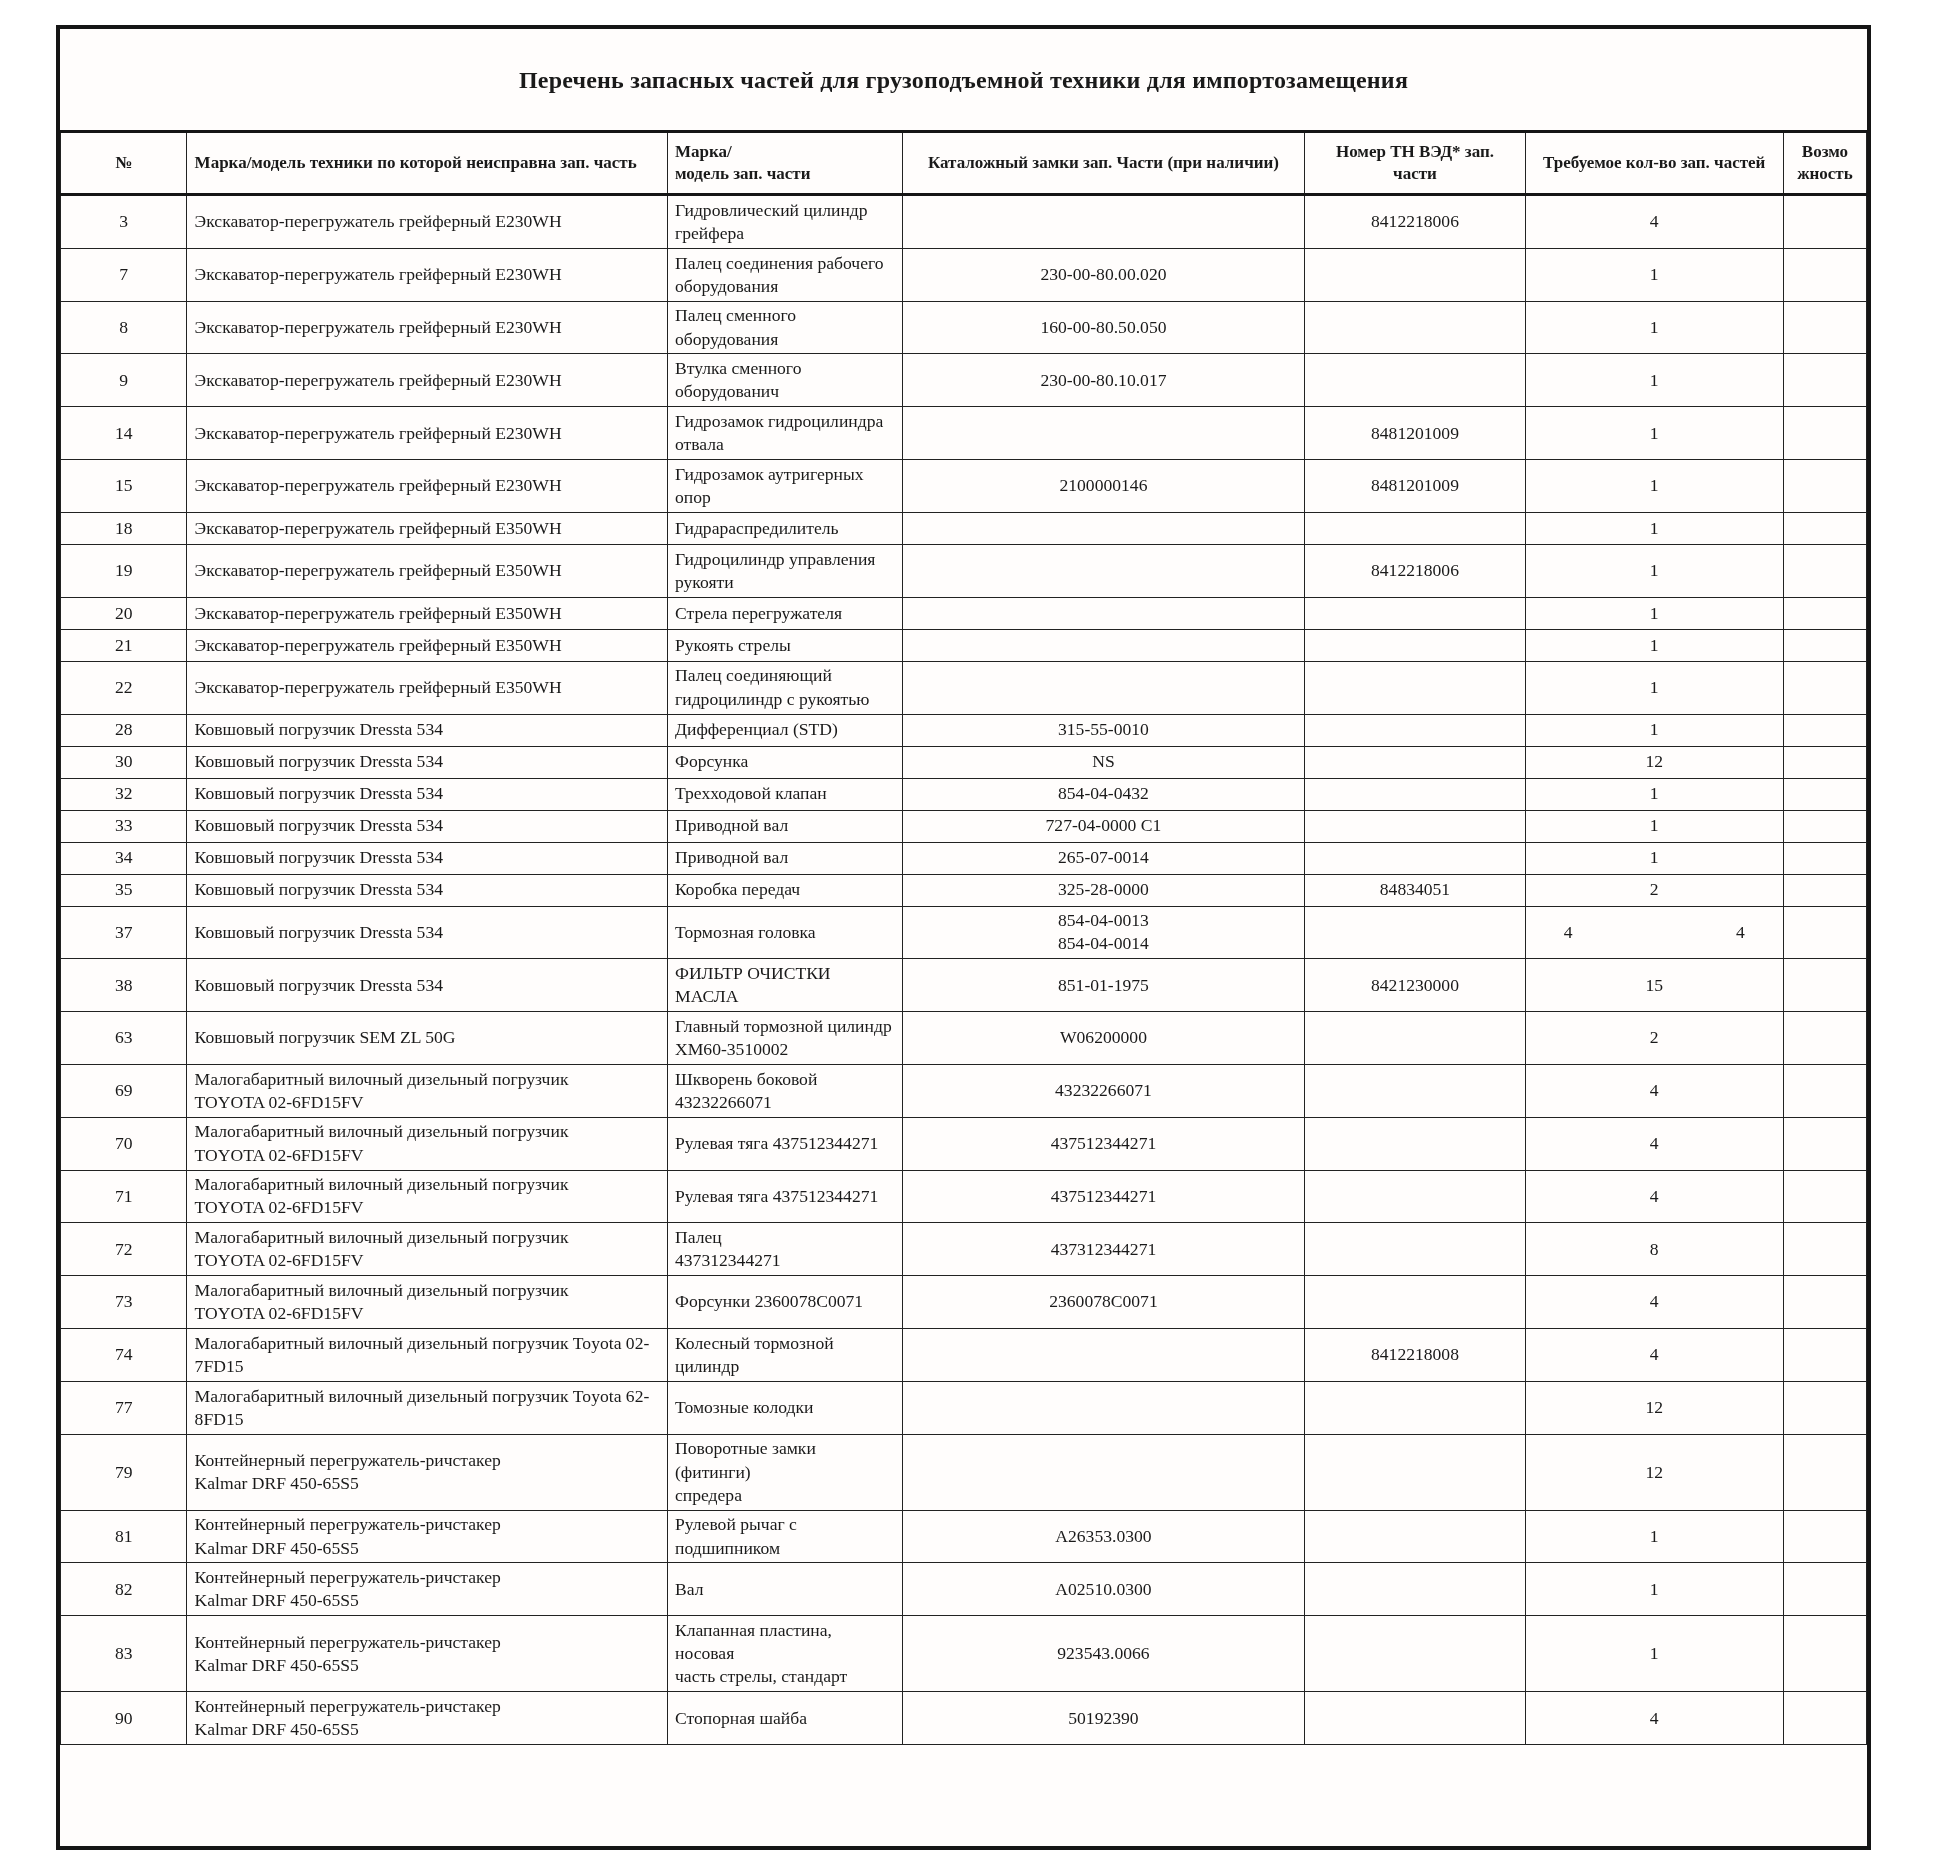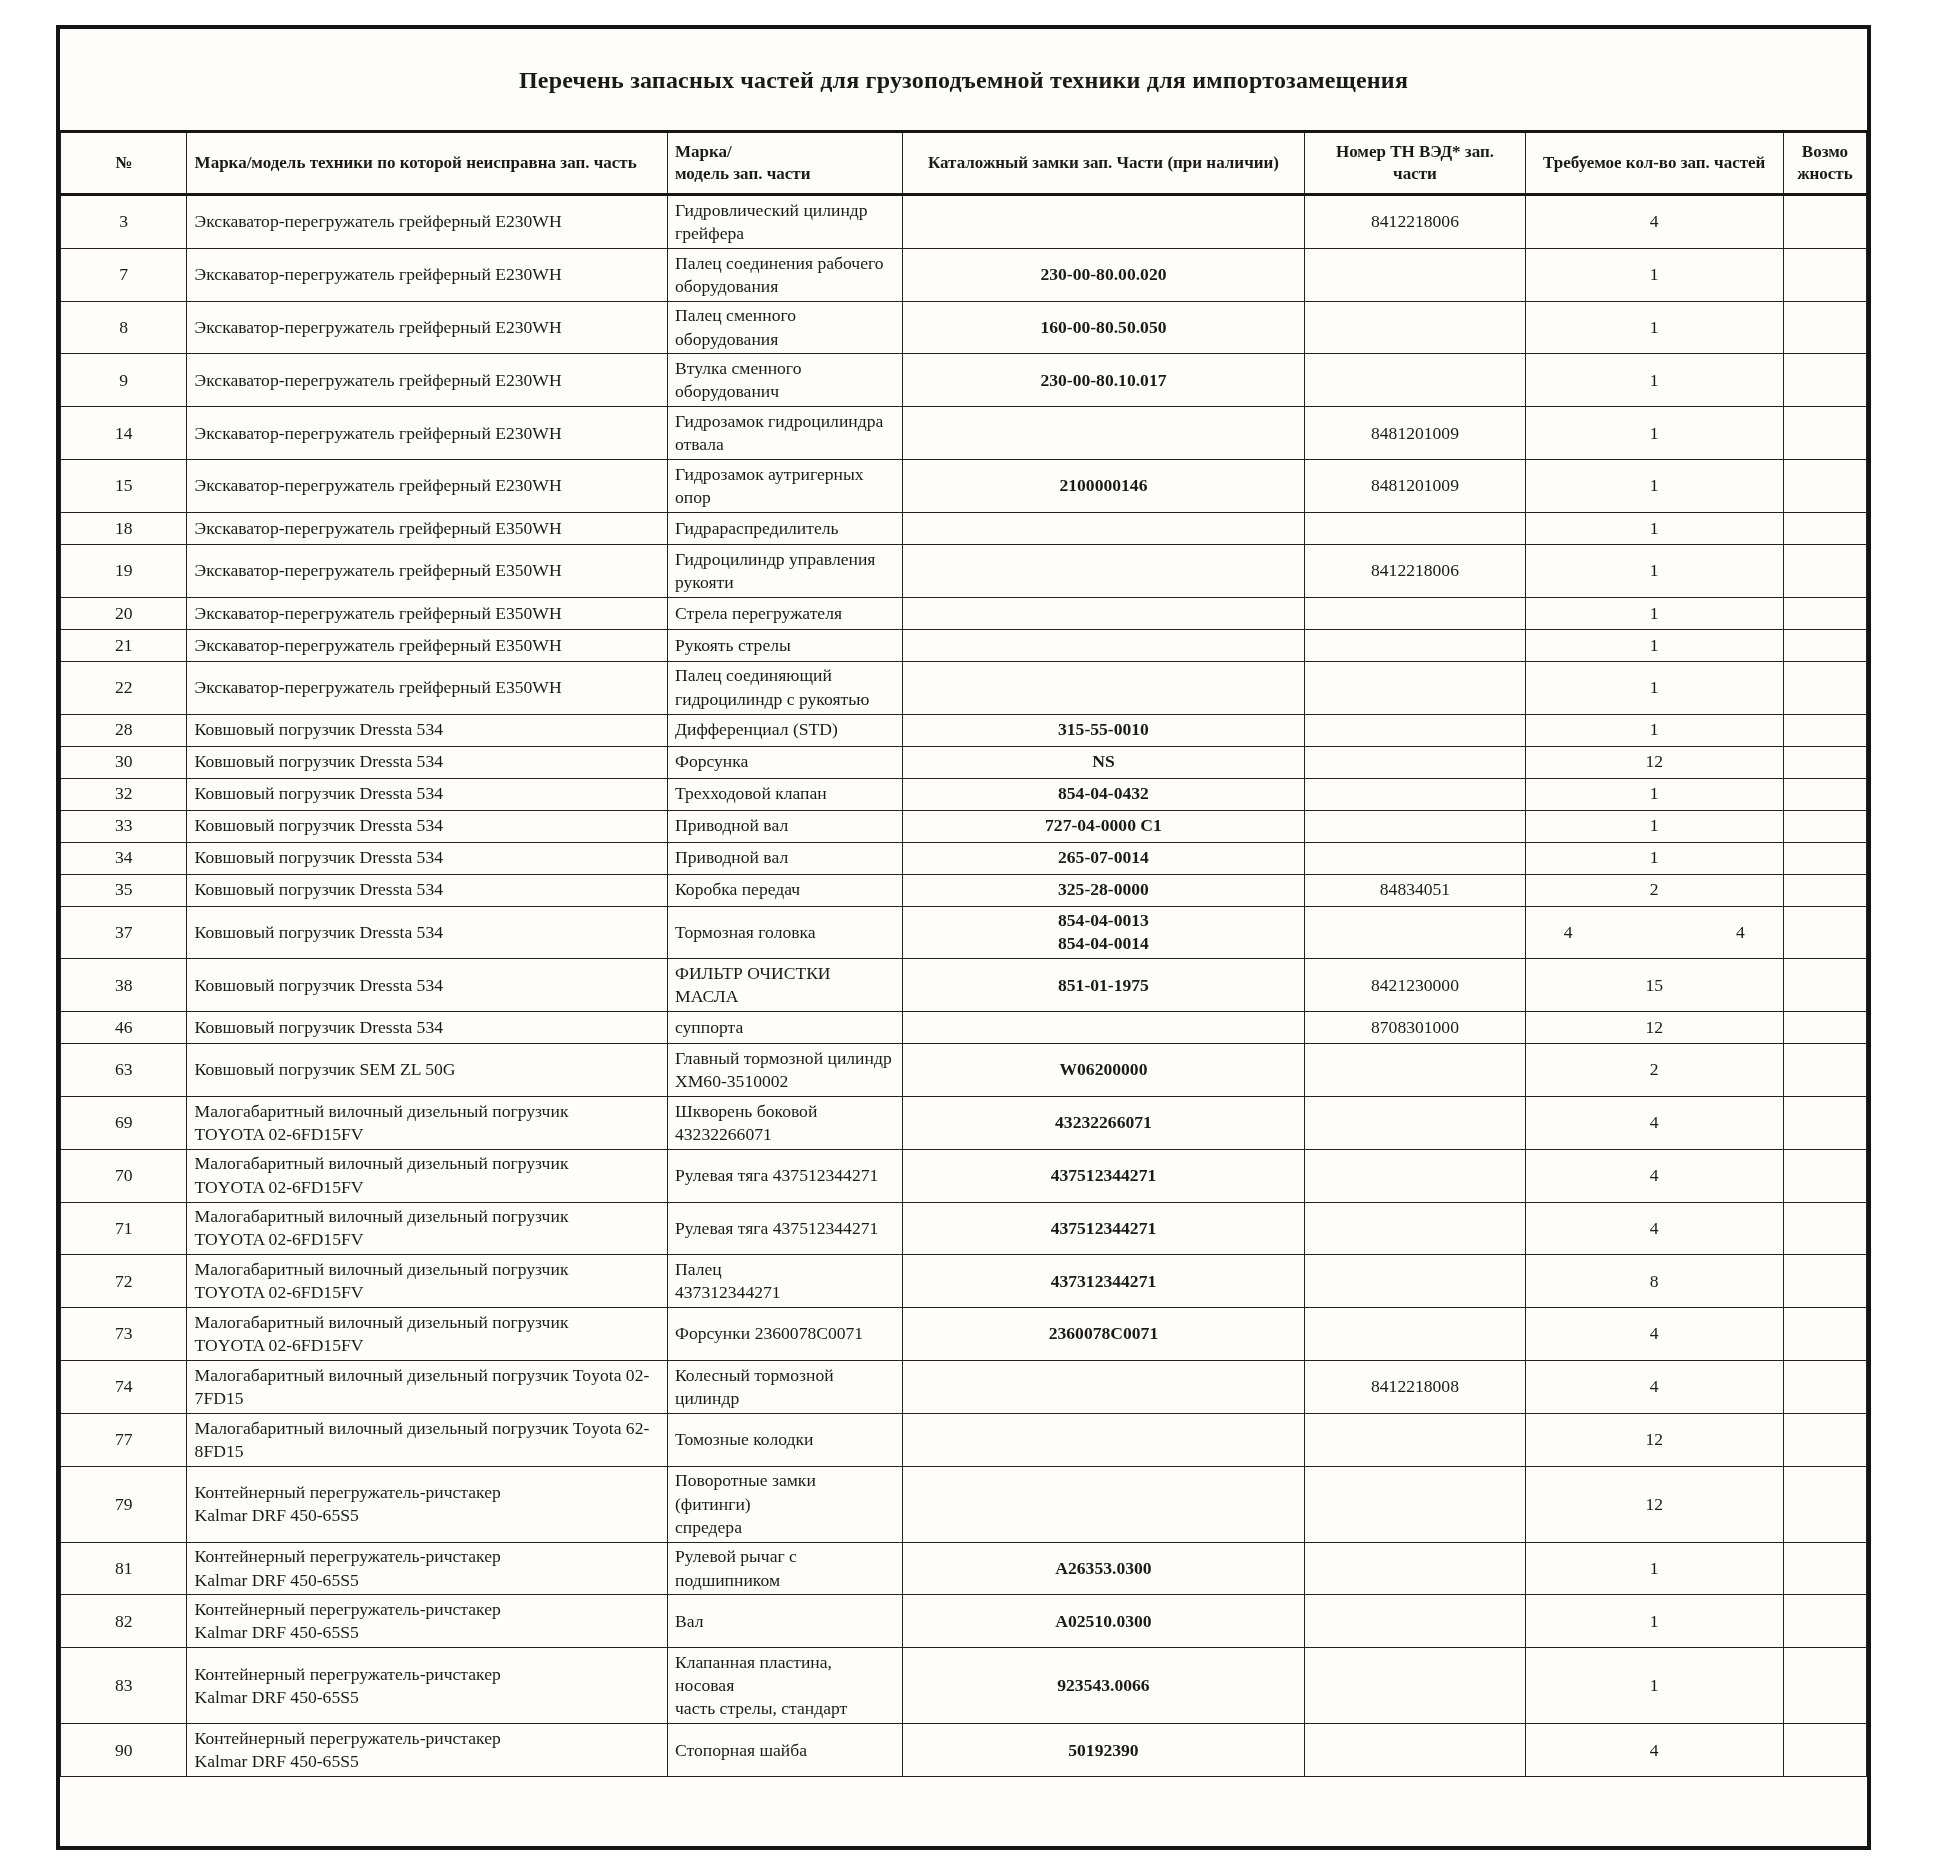--- a/index.html
+++ b/index.html
@@ -51,21 +51,21 @@
     height: 63px;
     text-align: center;
     vertical-align: middle;
   }
   table.parts thead th.c1, table.parts thead th.c2 { text-align: left; }
   table.parts td { height: 32px; }
 
   td.c0 { text-align: center; }
   td.c1 { text-align: left; }
   td.c2 { text-align: left; vertical-align: bottom; }
-  td.c3 { text-align: center; font-weight: bold; }
+  td.c3 { text-align: center; }
   td.c4 { text-align: center; vertical-align: top; padding-top: 9px; }
   td.c5 { text-align: center; vertical-align: bottom; padding-bottom: 6.3px; }
   td.c6 { text-align: center; }
 
   .qty-pair {
     display: flex;
     justify-content: space-between;
     padding: 0 31px;
   }
 </style>
@@ -268,29 +268,20 @@
         <tr>
           <td class="c0">38</td>
           <td class="c1">Ковшовый погрузчик Dressta 534</td>
           <td class="c2">ФИЛЬТР ОЧИСТКИ МАСЛА</td>
           <td class="c3">851-01-1975</td>
           <td class="c4">8421230000</td>
           <td class="c5">15</td>
           <td class="c6"></td>
         </tr>
         <tr>
-          <td class="c0">46</td>
-          <td class="c1">Ковшовый погрузчик Dressta 534</td>
-          <td class="c2">суппорта</td>
-          <td class="c3"></td>
-          <td class="c4">8708301000</td>
-          <td class="c5">12</td>
-          <td class="c6"></td>
-        </tr>
-        <tr>
           <td class="c0">63</td>
           <td class="c1">Ковшовый погрузчик SEM ZL 50G</td>
           <td class="c2">Главный тормозной цилиндр
 ХМ60-3510002</td>
           <td class="c3">W06200000</td>
           <td class="c4"></td>
           <td class="c5">2</td>
           <td class="c6"></td>
         </tr>
         <tr>

